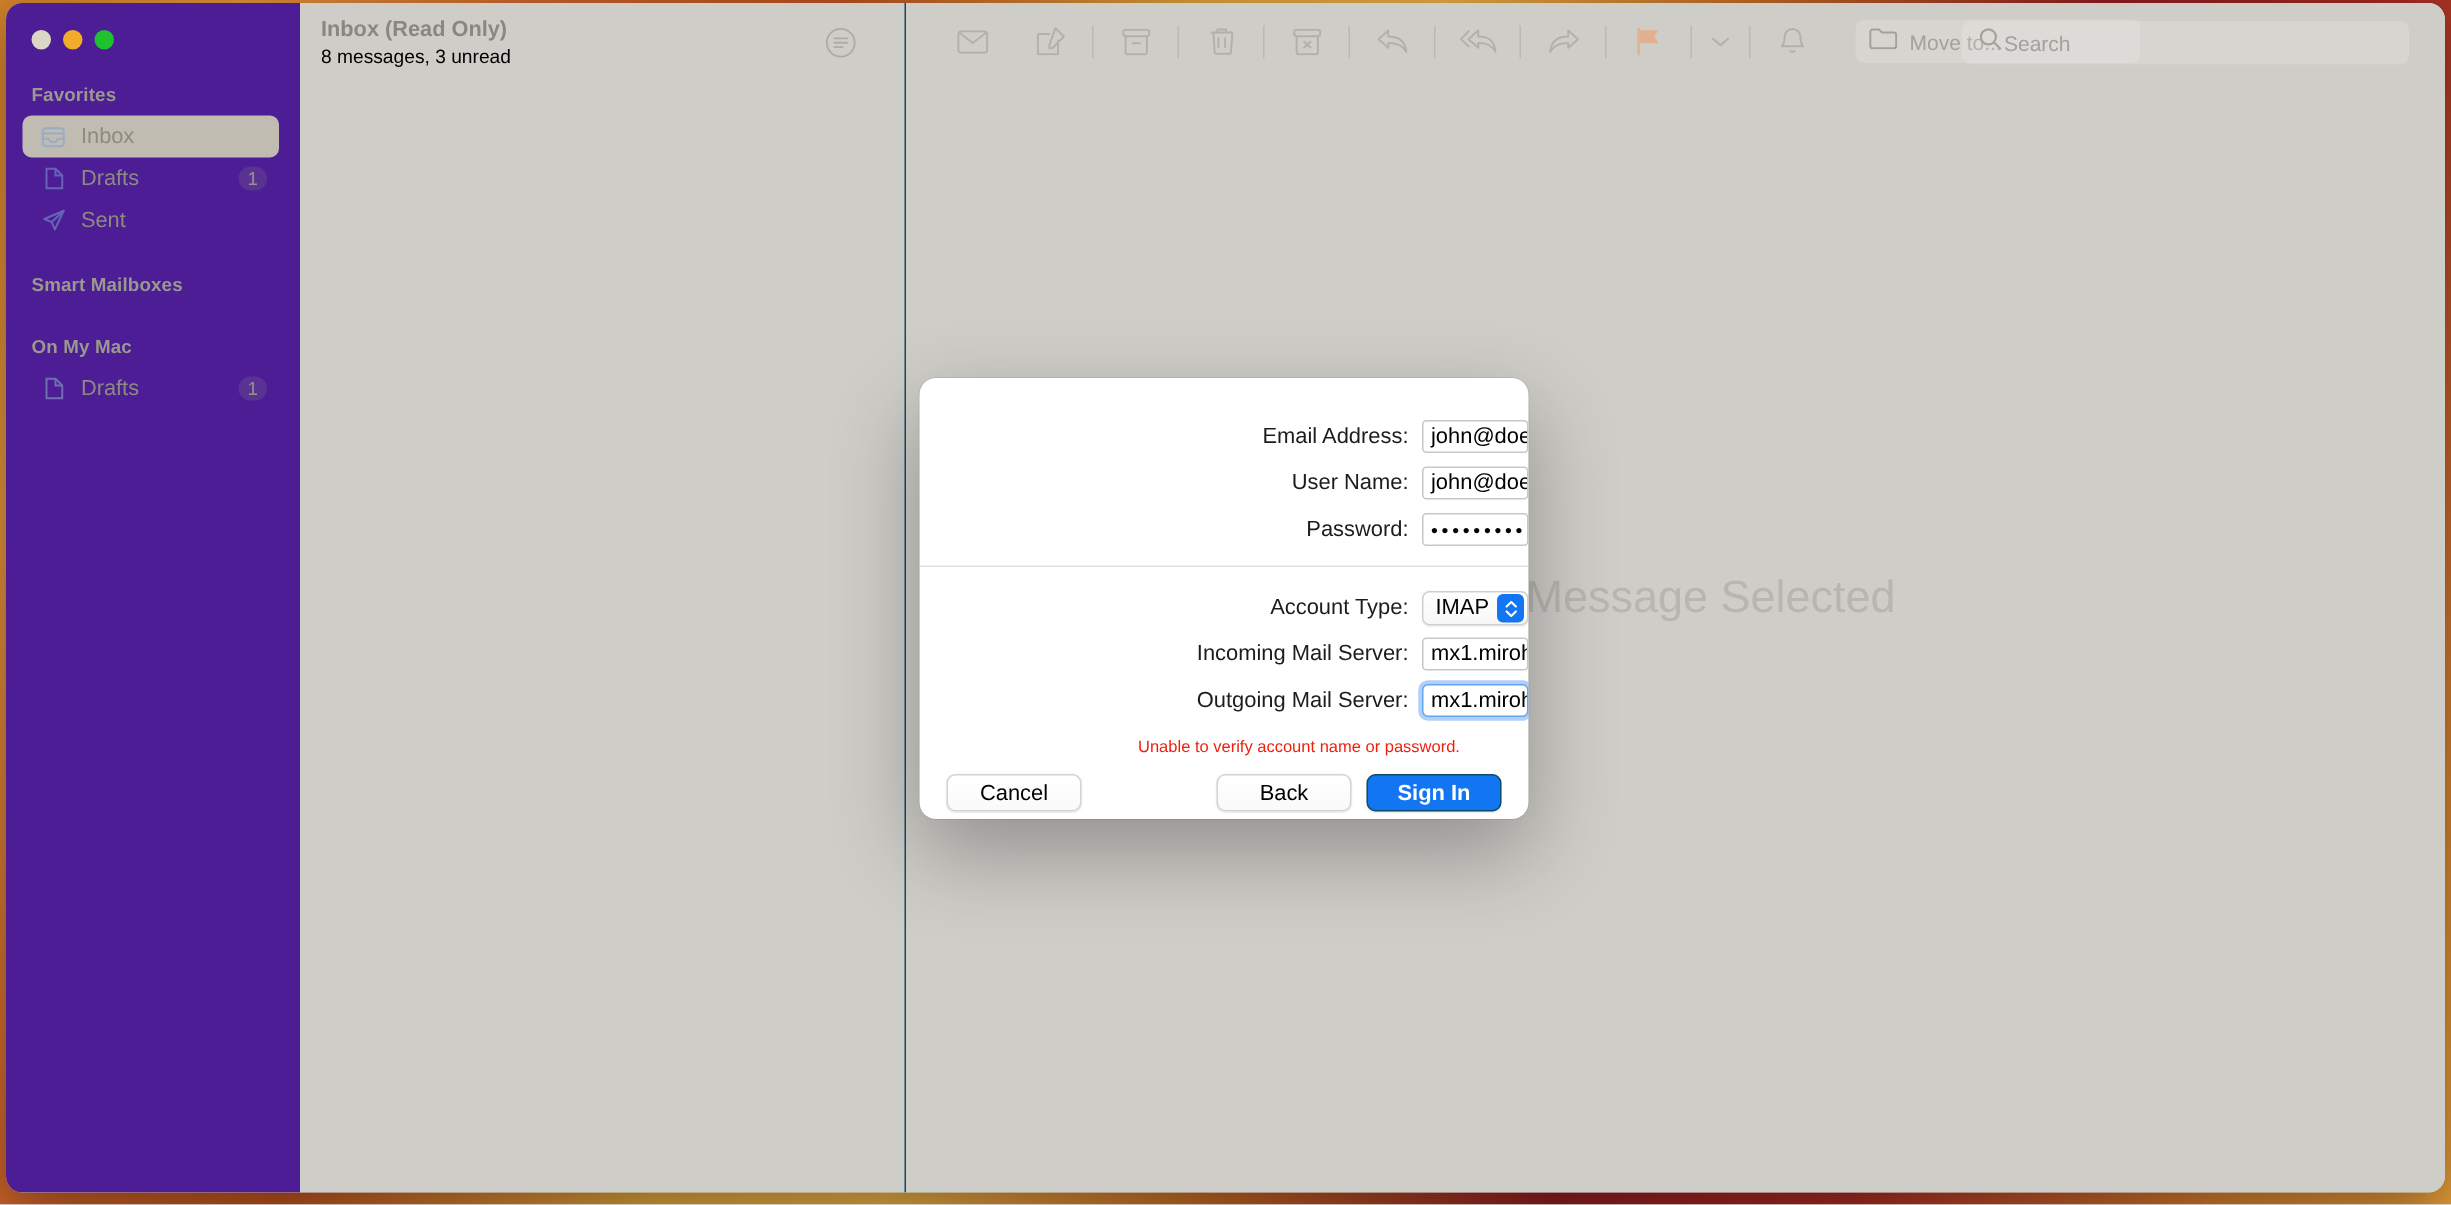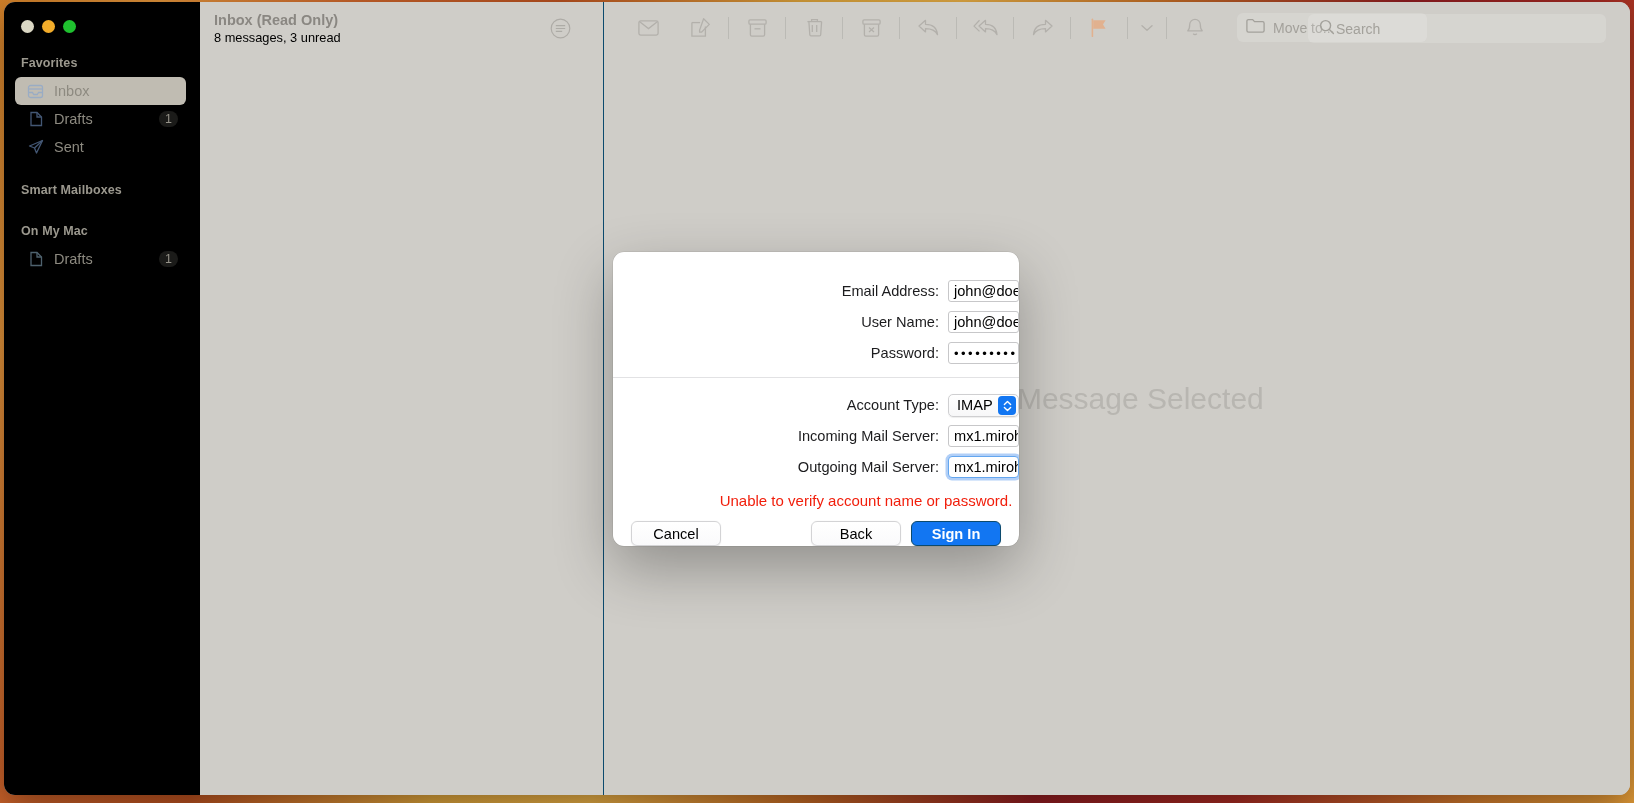--- a/index.html
+++ b/index.html
@@ -34,21 +34,21 @@
     overflow: hidden;
     display: flex;
     box-shadow: 0 10px 38px rgba(0,0,0,0.38);
     background: #ccc;
   }
 
   
   #sidebar {
     width: 196px;
     height: 100%;
-    background: #000000;
+    background: #4c1d95;
     flex: 0 0 196px;
     position: relative;
   }
   #traffic-lights {
     position: absolute;
     top: 18px; left: 17px;
     display: flex; gap: 8px;
   }
   .tl { width: 13px; height: 13px; border-radius: 50%; }
   .tl-close  { background: #dad7c4; }
@@ -262,21 +262,21 @@
     justify-content: center;
     gap: 2px;
   }
   .divider {
     height: 1px;
     background: #e2e2e4;
     margin: 9px 0 12px 0;
   }
   #error-msg {
     text-align: center;
-    font-size: 15px;
+    font-size: 11px;
     color: #f11e0b;
     margin-top: 10px;
     padding-left: 100px;
   }
   #dlg-buttons {
     display: flex;
     align-items: center;
     margin-top: 12px;
     padding: 0 18px;
   }

